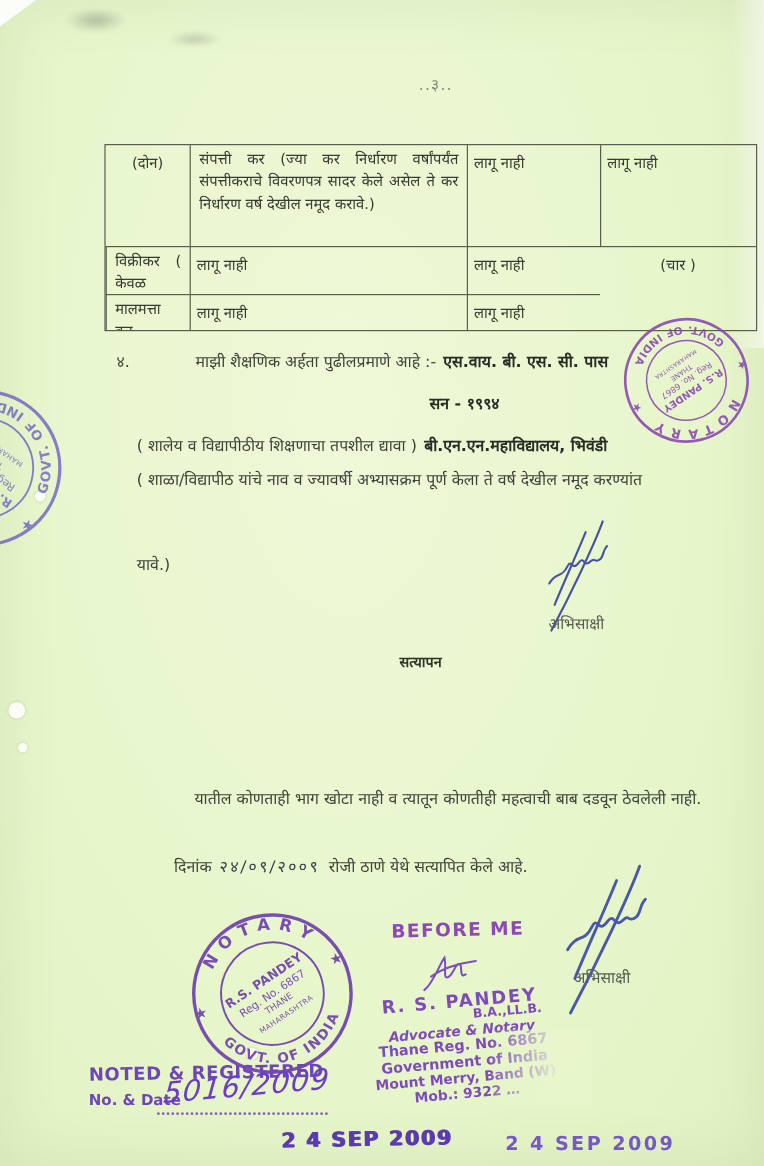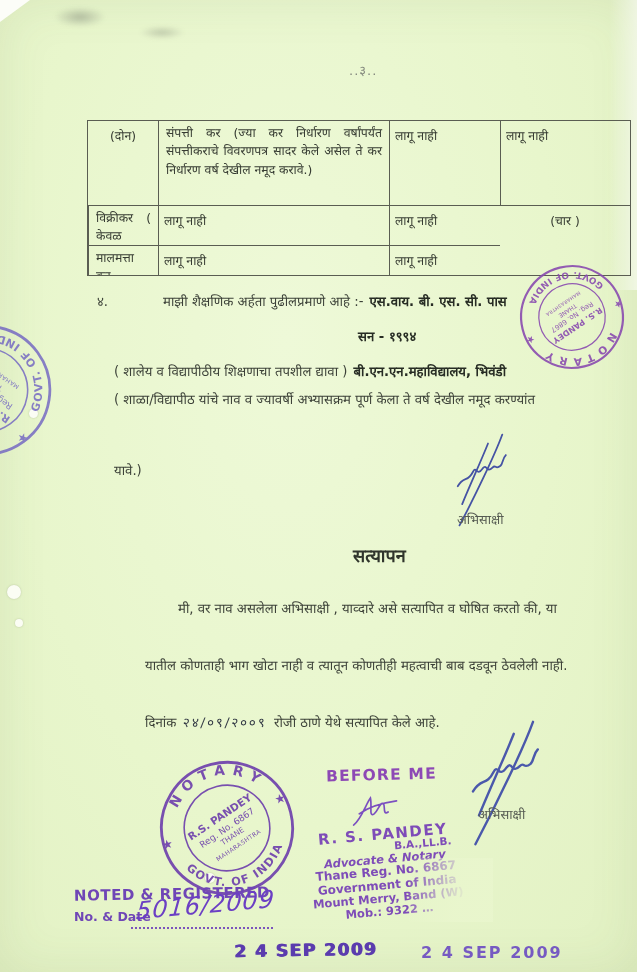--- a/index.html
+++ b/index.html
@@ -43,24 +43,24 @@
   .edu-l1{left:163px;top:292px;}
   .edu-l2{left:358px;top:327px;font-weight:700;color:#272c24;}
   .edu-l3{left:114px;top:362px;}
   .edu-l4{left:114px;top:390px;}
   .edu-l5{left:114px;top:419px;margin-top:42px;}
 
   .lbl{color:#565b52;font-size:12.8px;}
   .lbl1{left:457px;top:510px;}
   .lbl2{left:478px;top:805px;font-size:13px;}
 
-  .heading-satyapan{left:353px;top:543px;font-size:18px;font-weight:700;color:#30352c;}
+  .heading-satyapan{left:333px;top:543px;font-size:12px;font-weight:700;color:#30352c;}
   .ver-l1{left:178px;top:599px;}
   .ver-l2{left:145px;top:628px;}
-  .ver-l3{left:145px;top:656px;}
+  .ver-l3{left:162px;top:656px;}
   .date-line{left:145px;top:713px;}
   .hand-date{display:inline-block;margin:0 7px;letter-spacing:2px;transform:skewX(-5deg);color:#333a45;}
 
   
   .sigsvg{overflow:visible;}
   .sig1{left:447px;top:431px;color:#4553a4;}
   .sig2{left:461px;top:717px;color:#4a58ab;}
   .sig-small{left:348px;top:792px;color:#7b4fc0;}
 
   
@@ -163,21 +163,20 @@
     <span>( शालेय व विद्यापीठीय शिक्षणाचा तपशील द्यावा )</span><span class="b ml6">बी.एन.एन.महाविद्यालय, भिवंडी</span>
   </div>
   <div class="abs mr edu-l5">यावे.)</div>
 
   <svg class="abs sigsvg sig1" width="66" height="98" viewBox="0 0 70 110">
       <use href="#sig"></use>
     </svg>
   <div class="abs lbl lbl1">अभिसाक्षी</div>
 
   <div class="abs heading-satyapan">सत्यापन</div>
-  <div class="abs mr ver-l1">मी, वर नाव असलेला अभिसाक्षी , याव्दारे असे सत्यापित व घोषित करतो की, या</div>
   <div class="abs mr ver-l3">यातील कोणताही भाग खोटा नाही व त्यातून कोणतीही महत्वाची बाब दडवून ठेवलेली नाही.</div>
   <div class="abs mr date-line">
     <span>दिनांक</span><span class="hand-date">२४/०९/२००९</span><span>रोजी ठाणे येथे सत्यापित केले आहे.</span>
   </div>
 
   <svg class="abs sigsvg sig2" width="84" height="132" viewBox="0 0 70 110">
       <use href="#sig"></use>
     </svg>
   <div class="abs lbl lbl2">अभिसाक्षी</div>
 

